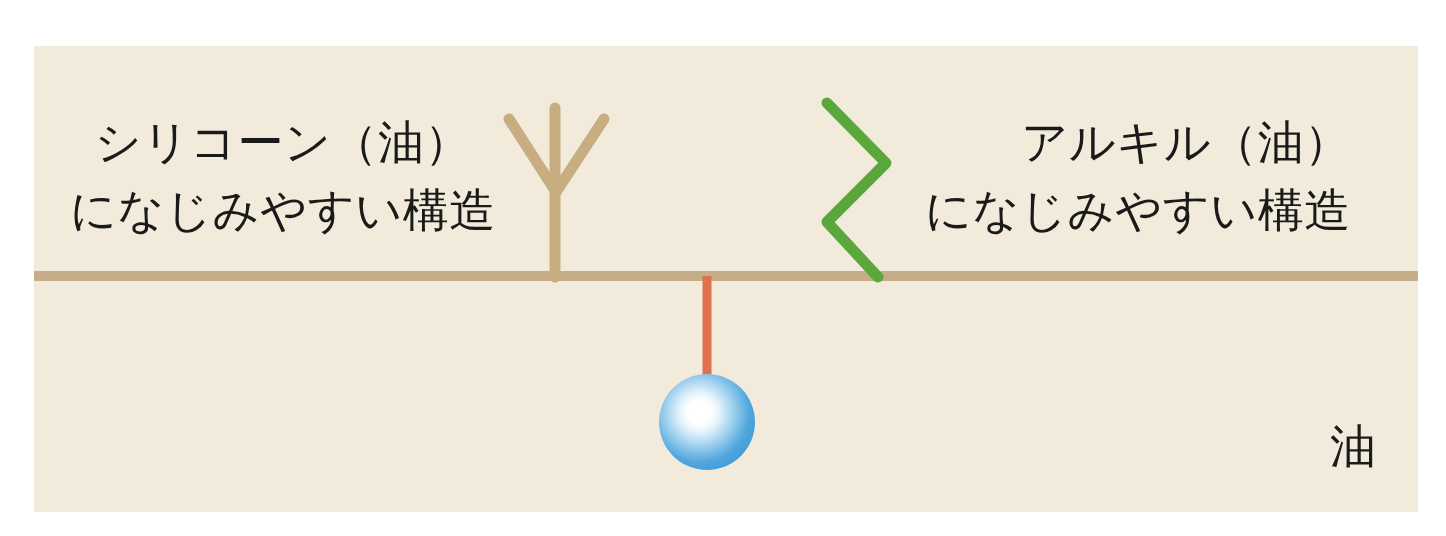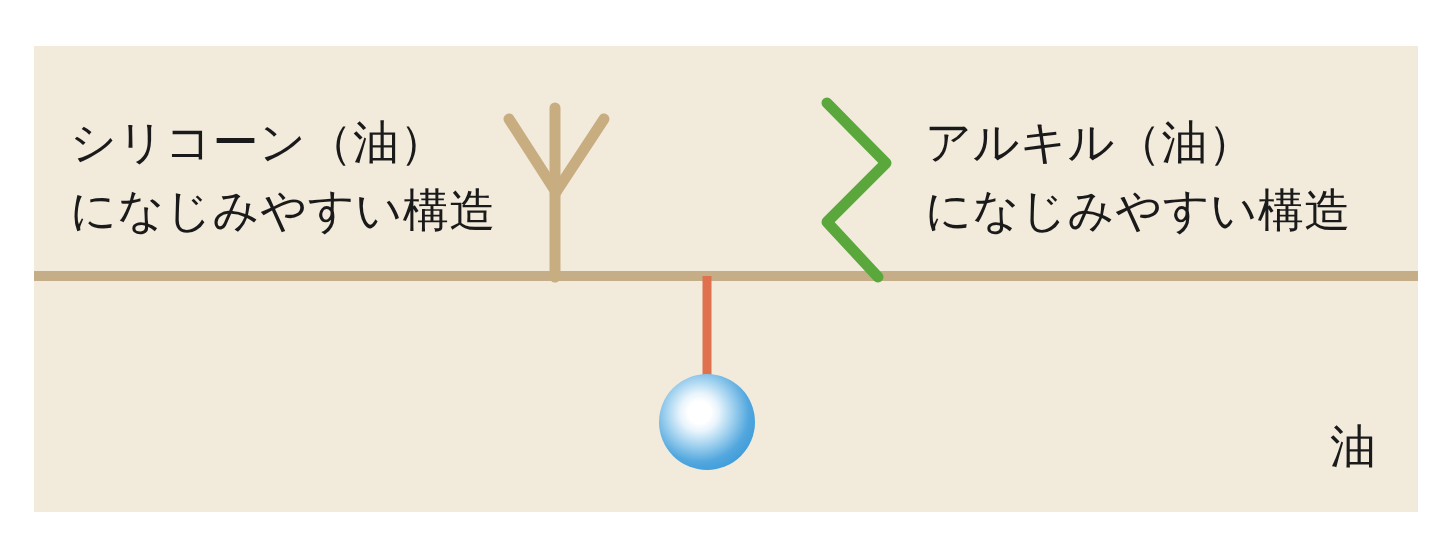--- a/index.html
+++ b/index.html
@@ -51,26 +51,26 @@
     color: #1a1a1a;
     font-size: 46px;
     line-height: 1.48;
     letter-spacing: 0.01em;
     font-weight: 400;
     white-space: pre;
   }
   #label-silicone {
     left: 70px;
     top: 108px;
-    text-align: left;
+    text-align: center;
   }
   #label-alkyl {
     left: 925px;
     top: 108px;
-    text-align: left;
+    text-align: right;
   }
   #label-water {
     left: 131px;
     top: 412px;
   }
   #label-oil {
     left: 1330px;
     top: 412px;
   }
   

